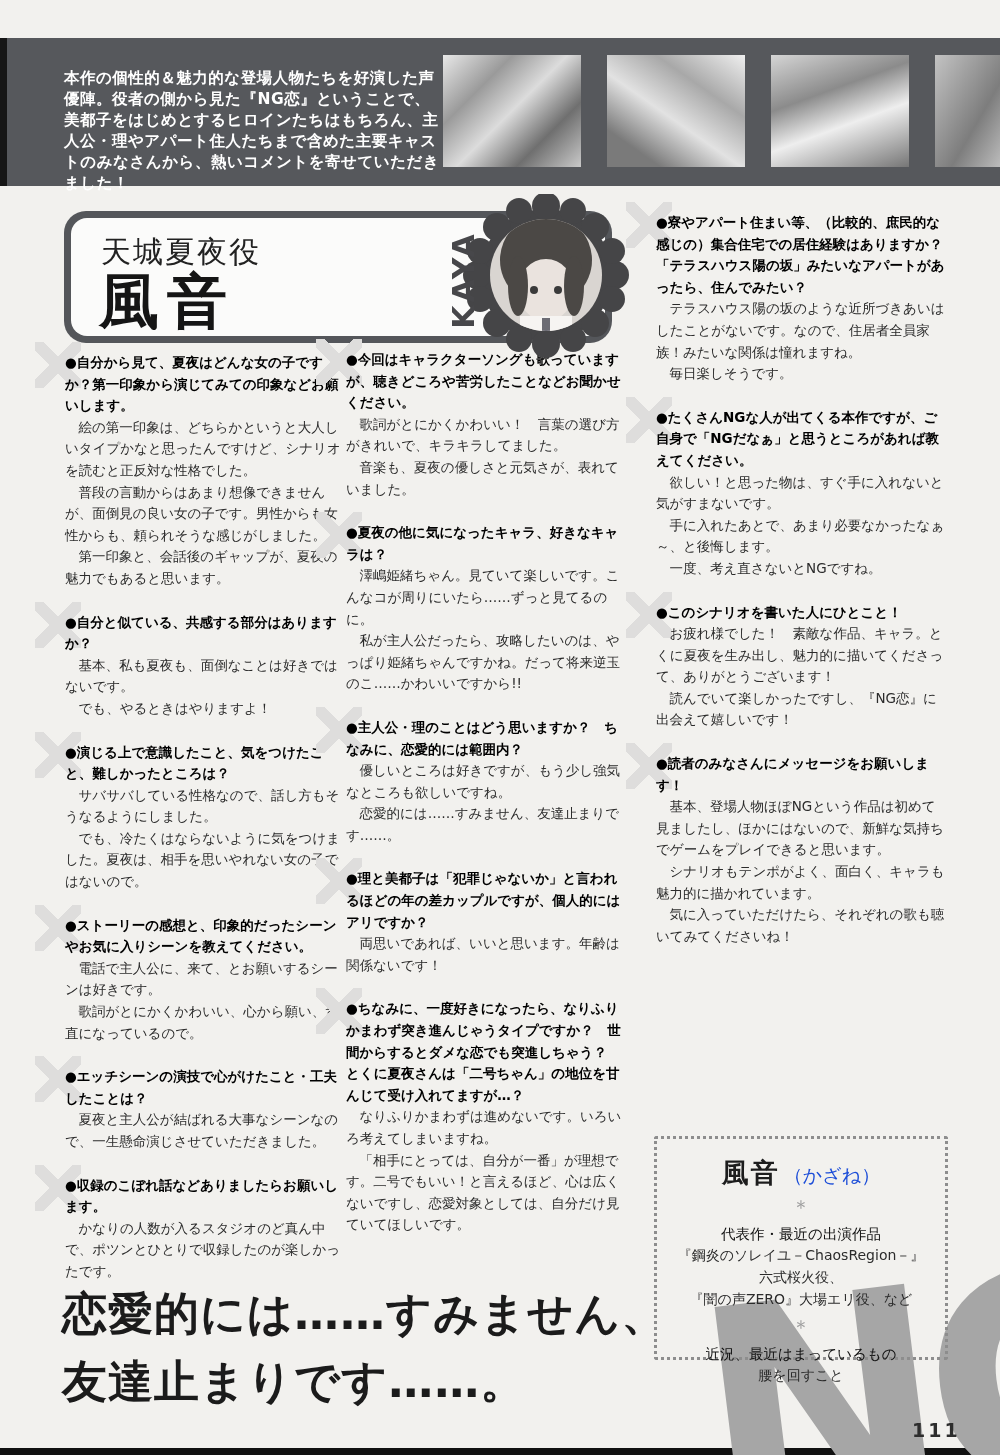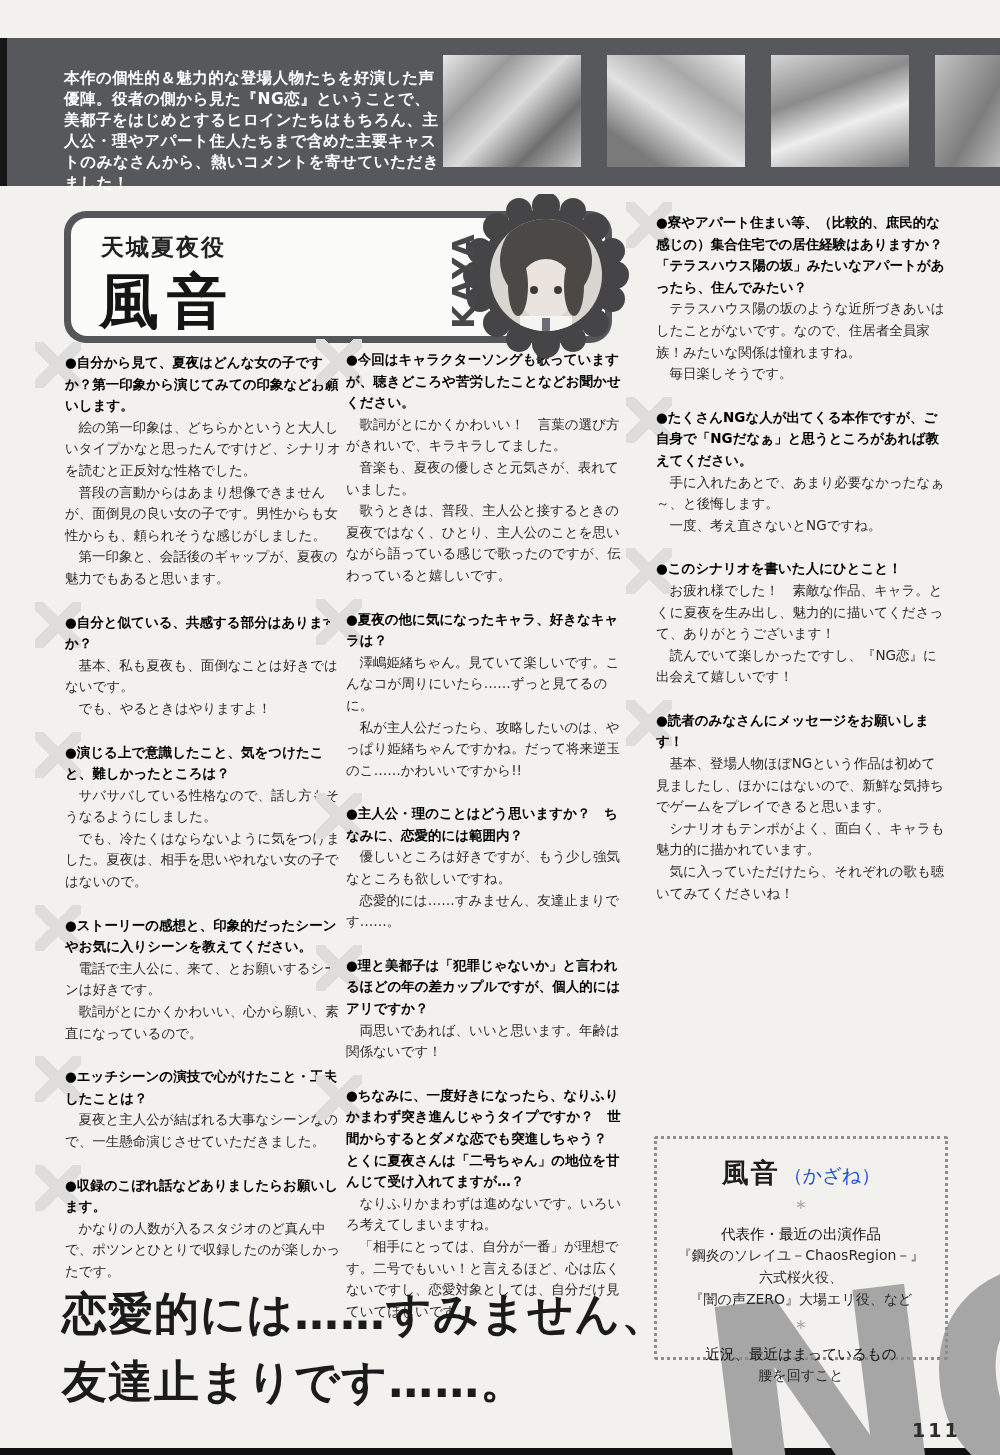--- a/index.html
+++ b/index.html
@@ -14,21 +14,21 @@
   .thumbs{position:absolute;left:443px;top:55px;display:flex;gap:26px;}
   .thumb{width:138px;height:112px;flex:0 0 auto;
     background:linear-gradient(135deg,#e8e8e8 0%,#9a9a9a 28%,#dcdcdc 50%,#6f6f6f 74%,#c9c9c9 100%);}
   .thumb:nth-child(2){background:linear-gradient(215deg,#efefef 0%,#a8a8a8 30%,#e2e2e2 55%,#7a7a7a 82%);}
   .thumb:nth-child(3){background:linear-gradient(160deg,#d5d5d5 0%,#8b8b8b 35%,#eeeeee 60%,#767676 100%);}
   .thumb:nth-child(4){background:linear-gradient(120deg,#c3c3c3 0%,#7d7d7d 40%,#e6e6e6 80%);}
 
   
   .header-card{position:absolute;left:64px;top:211px;width:548px;height:132px;background:#54565a;border-radius:22px;z-index:2;}
   .header-inner{position:absolute;left:7px;top:7px;right:7px;bottom:7px;background:#fbfbfa;border-radius:16px;}
-  .role{position:absolute;left:30px;top:14px;font-size:23px;font-weight:700;color:#222;letter-spacing:2px;}
+  .role{position:absolute;left:30px;top:14px;font-size:30px;font-weight:400;color:#222;letter-spacing:2px;}
   .actor{position:absolute;left:28px;top:44px;font-size:60px;font-weight:900;color:#151515;letter-spacing:8px;}
   .badge-vertical{position:absolute;left:408px;top:240px;width:110px;height:80px;display:flex;align-items:center;justify-content:center;
     transform:rotate(-90deg);font-size:30px;font-weight:900;color:#47474a;letter-spacing:3px;z-index:4;}
   .portrait{position:absolute;left:462px;top:194px;z-index:3;}
 
   
   .qa-col{position:absolute;width:284px;font-size:13.5px;line-height:1.6;color:#2b2b2b;z-index:2;}
   .col1{left:65px;top:352px;}
   .col2{left:346px;top:349px;}
   .col3{left:656px;top:212px;width:290px;}
@@ -158,21 +158,20 @@
         <div class="q">●収録のこぼれ話などありましたらお願いします。</div>
         <p class="a">かなりの人数が入るスタジオのど真ん中で、ポツンとひとりで収録したのが楽しかったです。</p>
       </div>
     </div>
   <div class="qa-col col2">
       <div class="qa">
         <span class="xmark"></span>
         <div class="q">●今回はキャラクターソングも歌っていますが、聴きどころや苦労したことなどお聞かせください。</div>
         <p class="a">歌詞がとにかくかわいい！　言葉の選び方がきれいで、キラキラしてました。</p>
         <p class="a">音楽も、夏夜の優しさと元気さが、表れていました。</p>
-        <p class="a">歌うときは、普段、主人公と接するときの夏夜ではなく、ひとり、主人公のことを思いながら語っている感じで歌ったのですが、伝わっていると嬉しいです。</p>
       </div>
       <div class="qa">
         <span class="xmark"></span>
         <div class="q">●夏夜の他に気になったキャラ、好きなキャラは？</div>
         <p class="a">澤嶋姫緒ちゃん。見ていて楽しいです。こんなコが周りにいたら……ずっと見てるのに。</p>
         <p class="a">私が主人公だったら、攻略したいのは、やっぱり姫緒ちゃんですかね。だって将来逆玉のこ……かわいいですから!!</p>
       </div>
       <div class="qa">
         <span class="xmark"></span>
         <div class="q">●主人公・理のことはどう思いますか？　ちなみに、恋愛的には範囲内？</div>
@@ -194,20 +193,21 @@
   <div class="qa-col col3">
       <div class="qa">
         <span class="xmark"></span>
         <div class="q">●寮やアパート住まい等、（比較的、庶民的な感じの）集合住宅での居住経験はありますか？「テラスハウス陽の坂」みたいなアパートがあったら、住んでみたい？</div>
         <p class="a">テラスハウス陽の坂のような近所づきあいはしたことがないです。なので、住居者全員家族！みたいな関係は憧れますね。</p>
         <p class="a">毎日楽しそうです。</p>
       </div>
       <div class="qa">
         <span class="xmark"></span>
         <div class="q">●たくさんNGな人が出てくる本作ですが、ご自身で「NGだなぁ」と思うところがあれば教えてください。</div>
+        <p class="a">欲しい！と思った物は、すぐ手に入れないと気がすまないです。</p>
         <p class="a">手に入れたあとで、あまり必要なかったなぁ～、と後悔します。</p>
         <p class="a">一度、考え直さないとNGですね。</p>
       </div>
       <div class="qa">
         <span class="xmark"></span>
         <div class="q">●このシナリオを書いた人にひとこと！</div>
         <p class="a">お疲れ様でした！　素敵な作品、キャラ。とくに夏夜を生み出し、魅力的に描いてくださって、ありがとうございます！</p>
         <p class="a">読んでいて楽しかったですし、『NG恋』に出会えて嬉しいです！</p>
       </div>
       <div class="qa">

